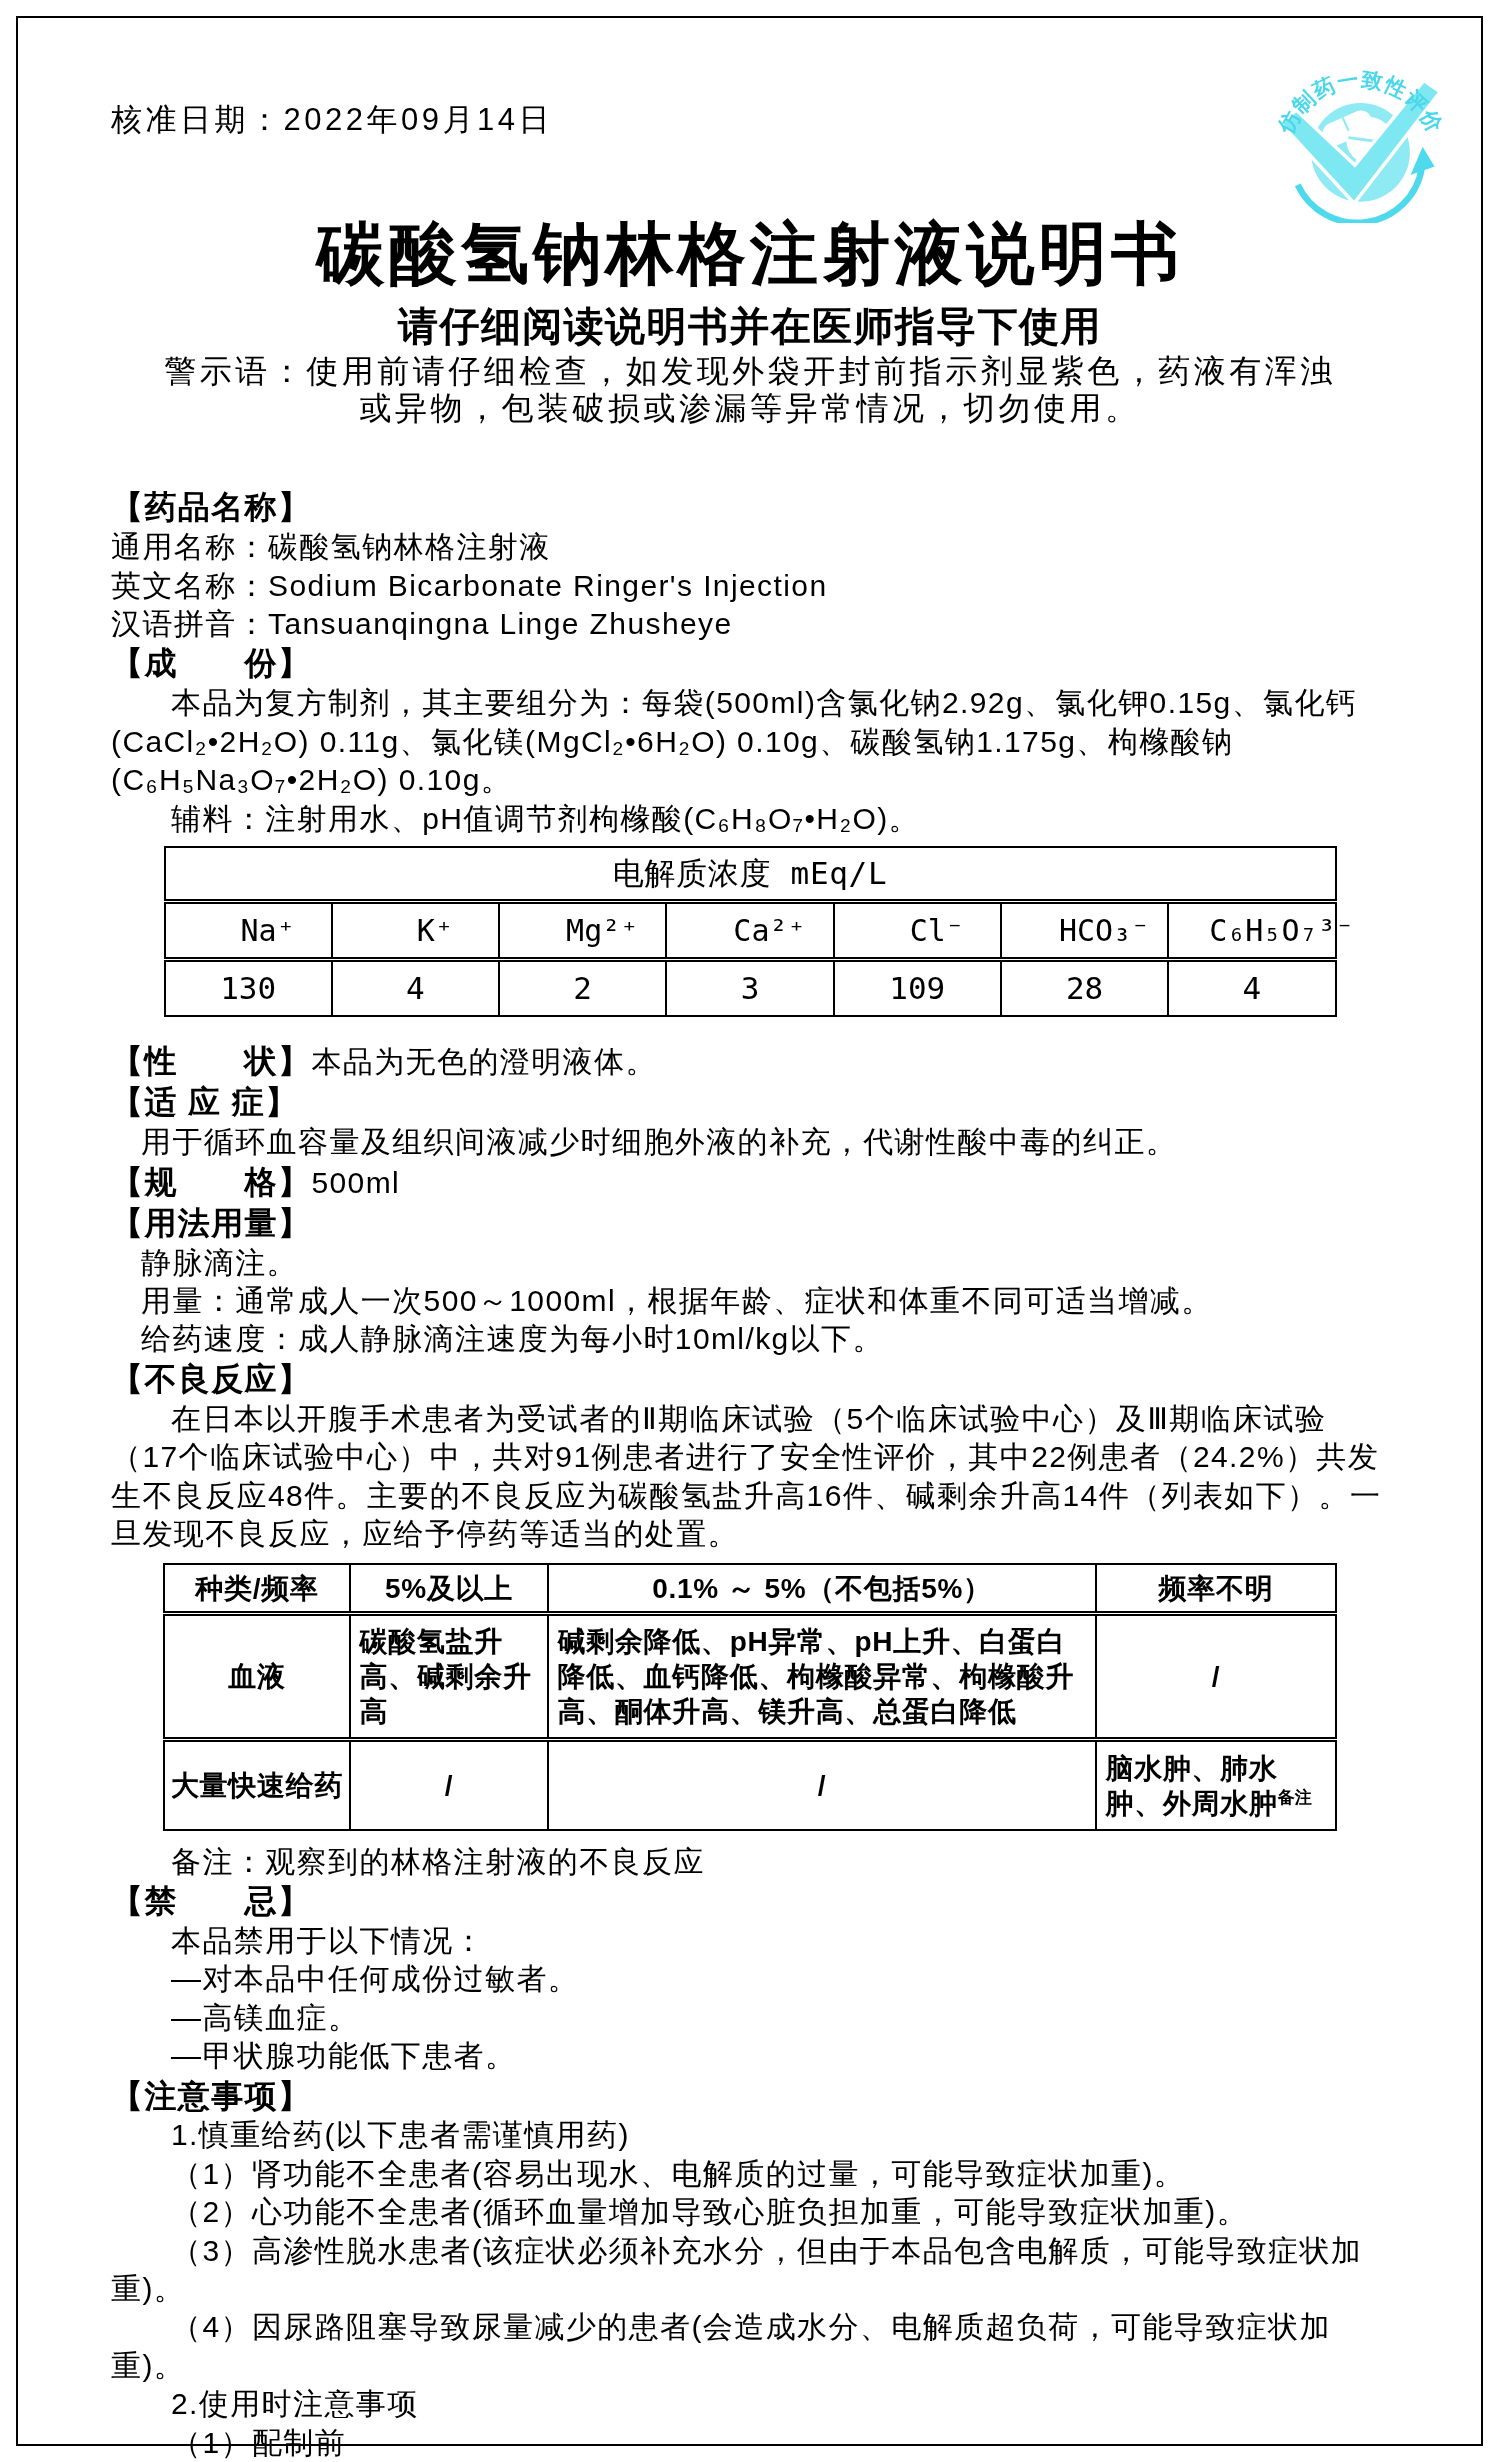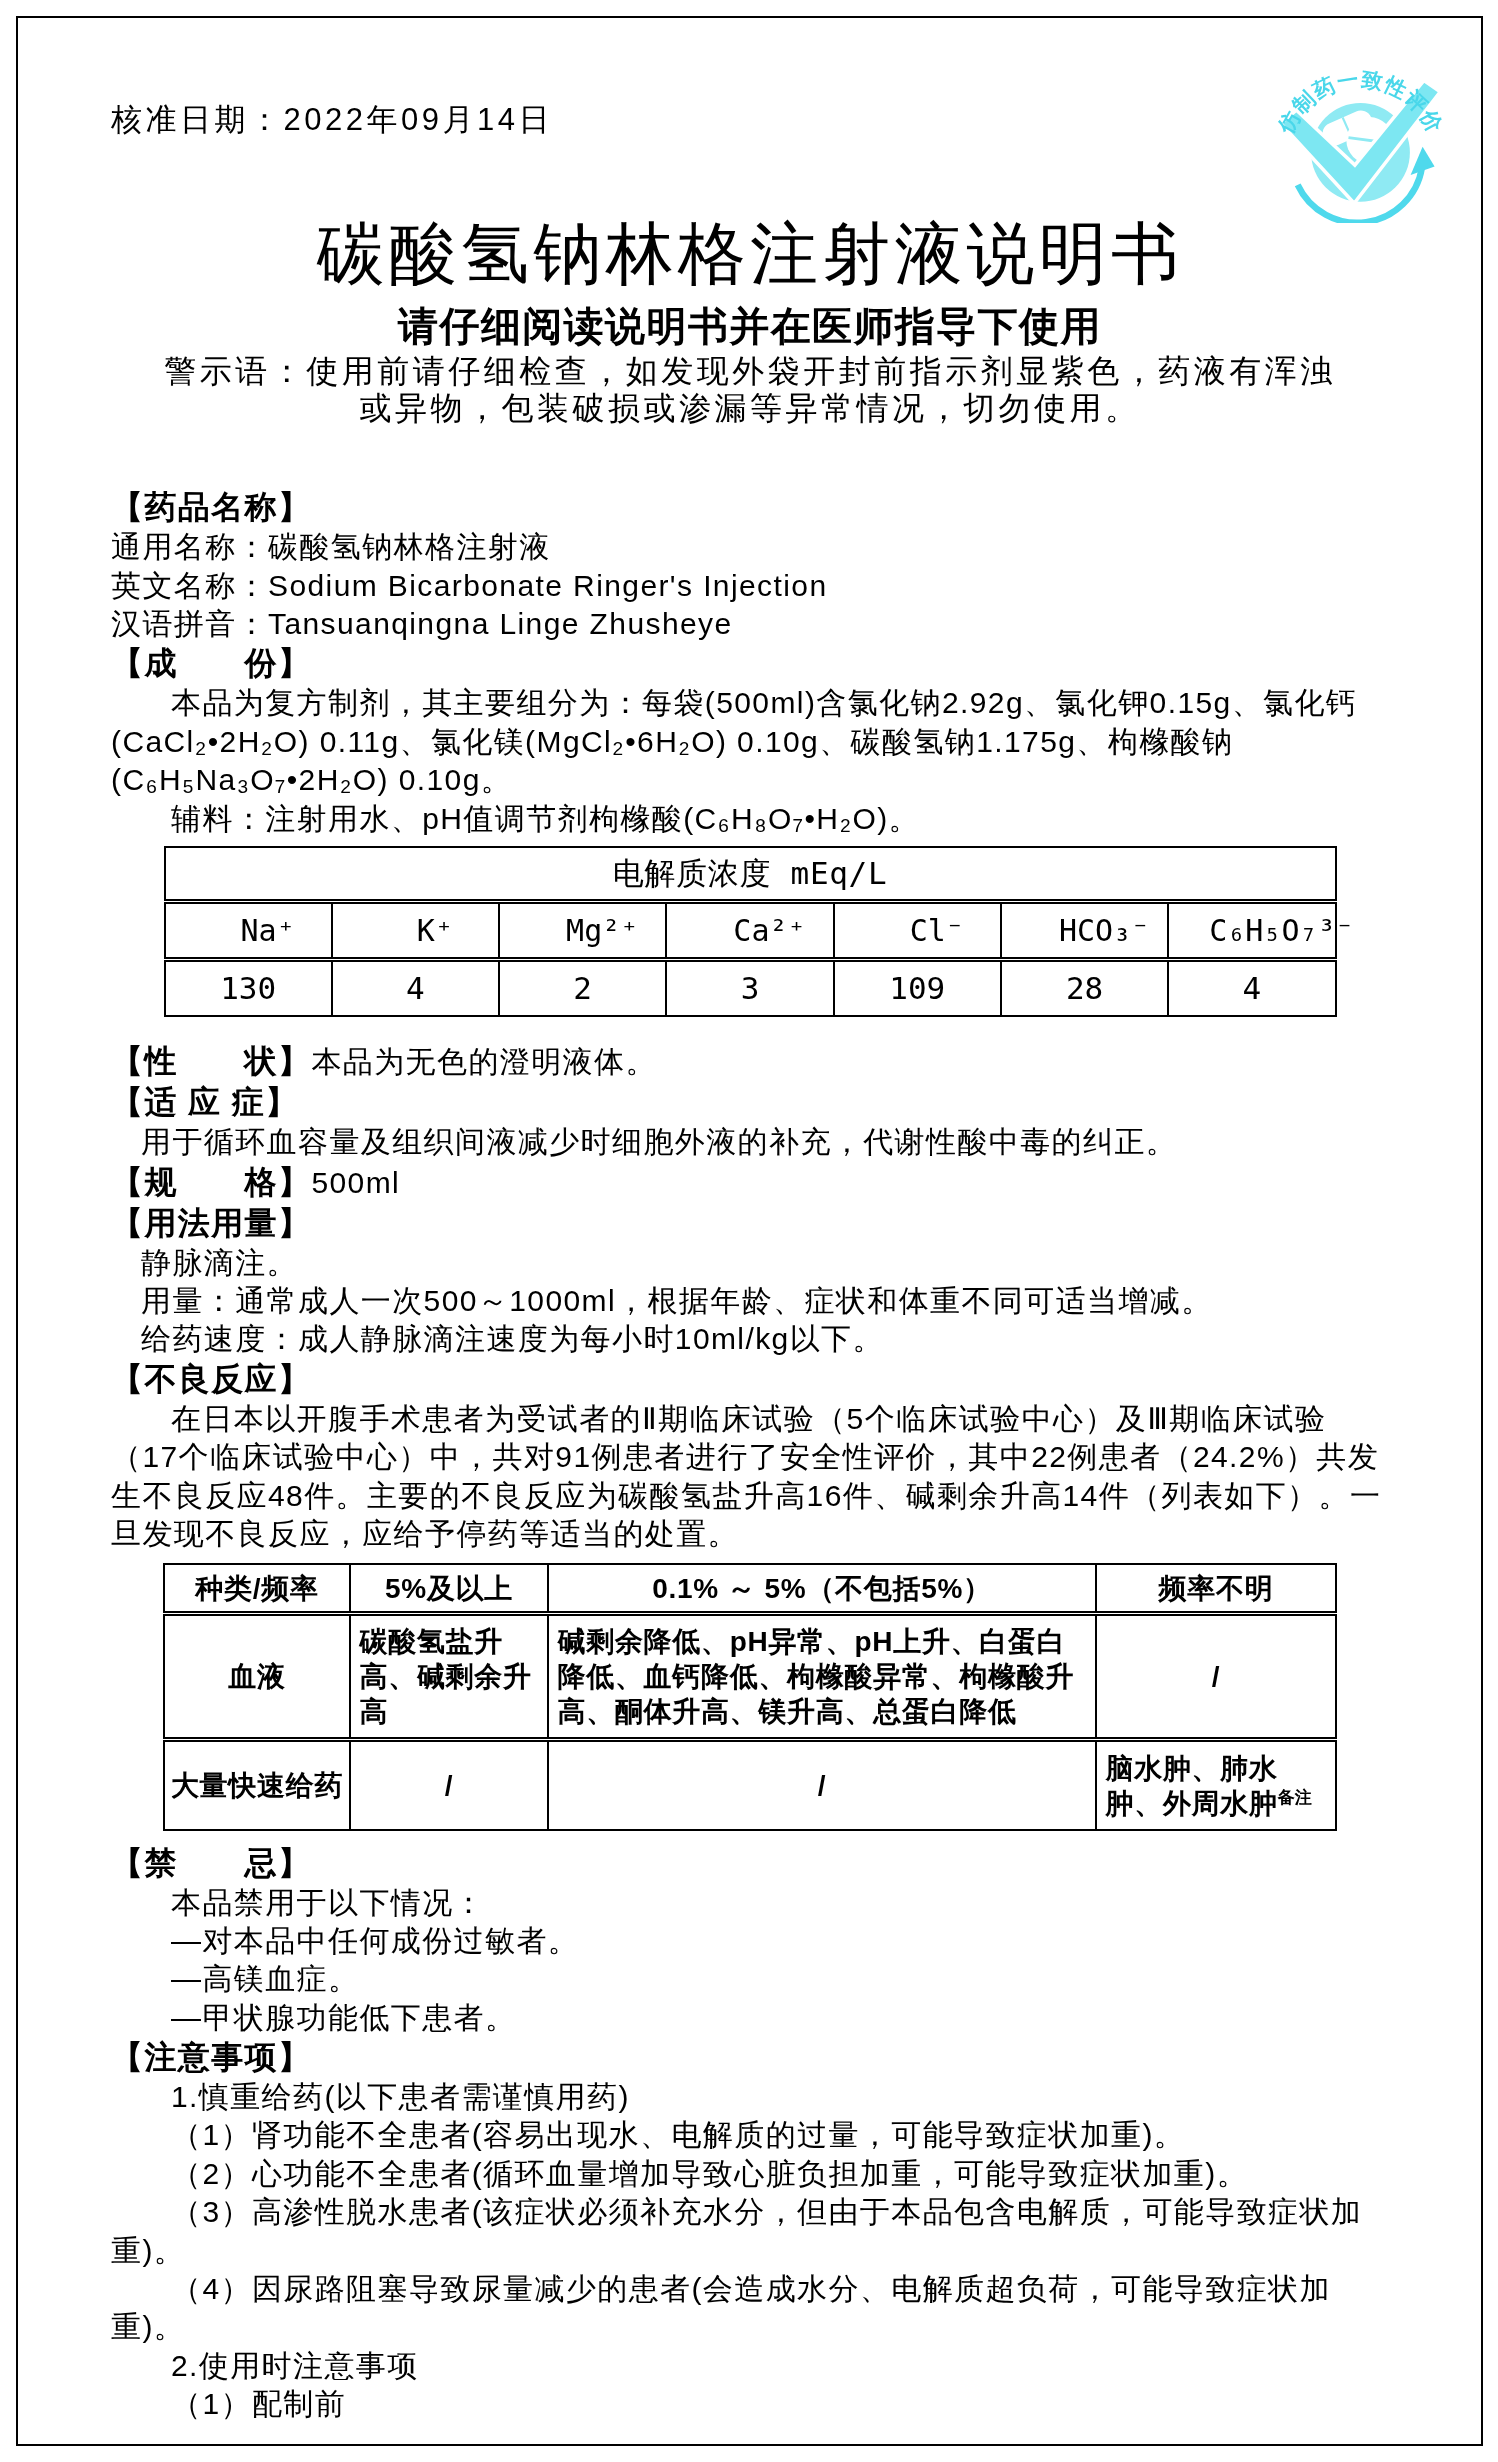--- a/index.html
+++ b/index.html
@@ -13,21 +13,21 @@
   .sheet{
     position:absolute;inset:16px;border:2.8px solid #000;
     box-sizing:border-box;
     padding:82px 92px 14px 93px;
     background:#fff;
   }
   p{margin:0;}
   .approval{font-size:31px;letter-spacing:3.5px;}
   .logo{position:absolute;top:37px;right:21px;width:199px;height:168px;}
   .doc-title{
-    text-align:center;font-size:68px;font-weight:normal;
+    text-align:center;font-size:68px;font-weight:bold;
     letter-spacing:4.2px;margin-top:76px;line-height:1.1;
   }
   .doc-subtitle{
     text-align:center;font-size:40px;font-weight:bold;
     letter-spacing:1.4px;margin-top:12.7px;line-height:1.15;
   }
   .warning{
     text-align:center;font-size:32px;letter-spacing:3.5px;
     line-height:1.14;max-width:1200px;margin:4.2px auto 0 auto;
   }
@@ -173,20 +173,21 @@
       </tr>
       <tr class="row-rapid">
         <td class="c-cat">大量快速给药</td>
         <td class="c-mid">/</td>
         <td class="c-mid">/</td>
         <td class="c-txt"><span>脑水肿、肺水肿、外周水肿</span><sup class="note-sup">备注</sup></td>
       </tr>
     </tbody>
   </table>
 
+  <p class="ind2">备注：观察到的林格注射液的不良反应</p>
 
   <p class="hdr">【禁　　忌】</p>
   <p class="ind2">本品禁用于以下情况：</p>
   <p class="ind2">—对本品中任何成份过敏者。</p>
   <p class="ind2">—高镁血症。</p>
   <p class="ind2">—甲状腺功能低下患者。</p>
 
   <p class="hdr">【注意事项】</p>
   <p class="ind2">1.慎重给药(以下患者需谨慎用药)</p>
   <p class="ind2">（1）肾功能不全患者(容易出现水、电解质的过量，可能导致症状加重)。</p>

